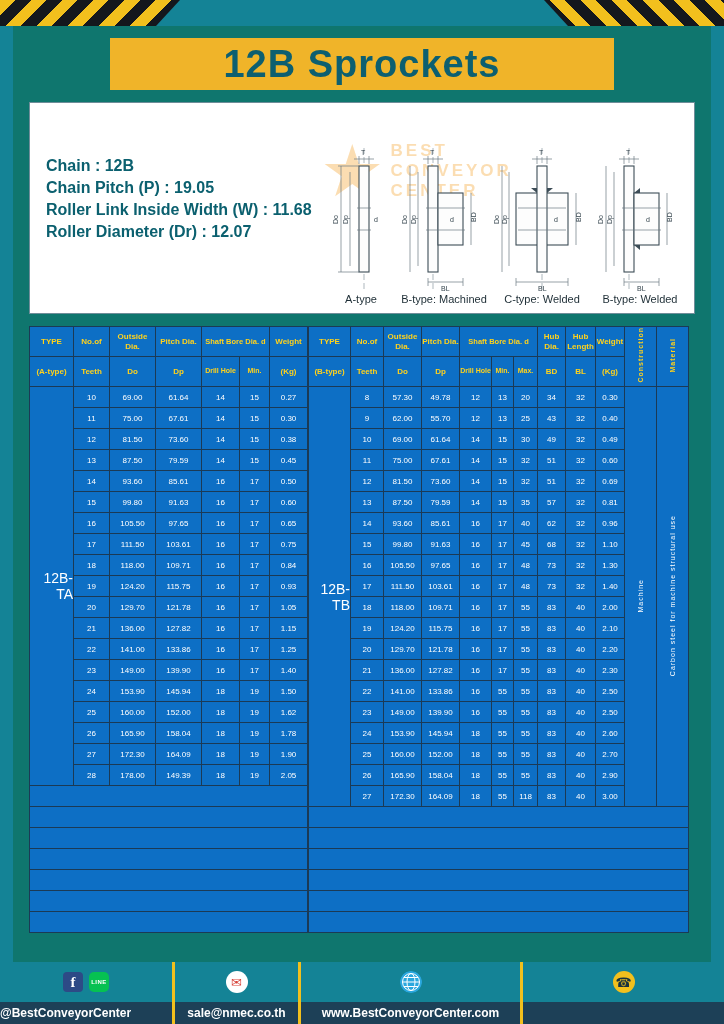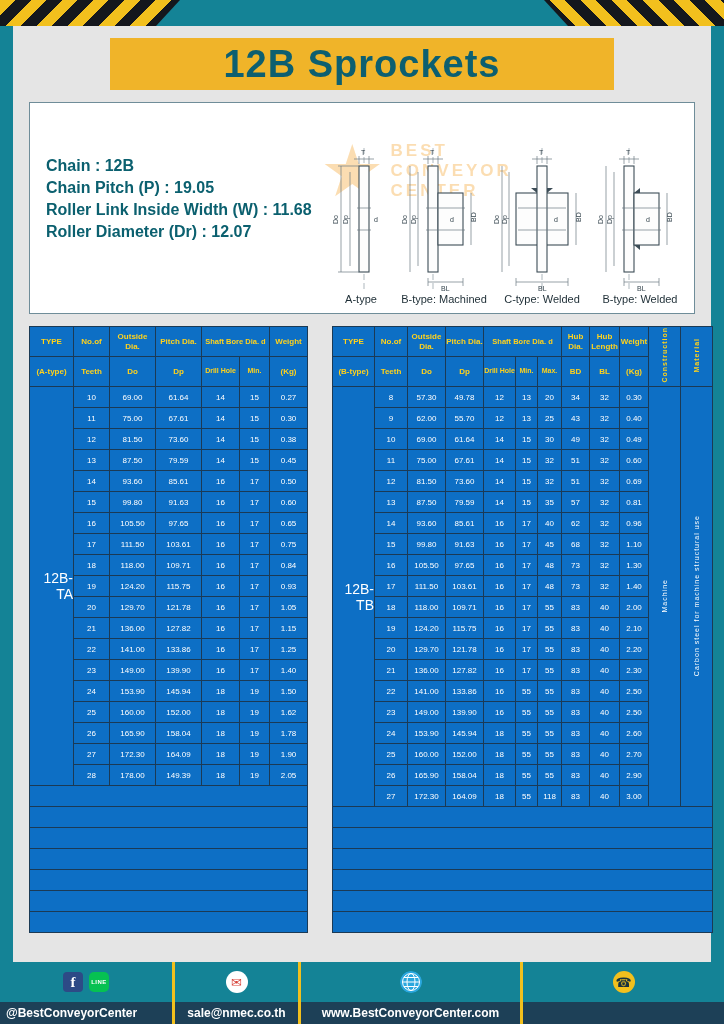--- a/index.html
+++ b/index.html
@@ -19,21 +19,21 @@
     clip-path:polygon(0 0,100% 0,calc(100% - 24px) 100%,0 100%);
   }
   .hazard-right {
     right:0; width:180px;
     background:repeating-linear-gradient(45deg,#f2c01d 0 11px,#14171d 11px 22px);
     clip-path:polygon(0 0,100% 0,100% 100%,24px 100%);
   }
 
   .paper {
     position:absolute; left:13px; right:13px; top:26px; bottom:62px;
-    background:#e5e5e5;
+    background:#0f766e;
   }
 
   .title-band {
     width:504px; height:52px; margin:12px auto 0;
     background:#f0b429;
     display:flex; align-items:center; justify-content:center;
   }
   .title-band h1 {
     font-size:38px; font-weight:bold; color:#0d5f70; letter-spacing:1px;
   }
@@ -64,21 +64,21 @@
   }
   .drawing { display:flex; flex-direction:column; align-items:center; }
   .caption { font-size:11px; color:#1d2d35; margin-top:1px; white-space:nowrap; }
   svg .part { stroke:#3d4d57; stroke-width:1.1; fill:#fdfdfd; }
   svg .thin { stroke:#6c7a82; stroke-width:.7; fill:none; }
   svg .dash { stroke:#8a98a0; stroke-width:.7; stroke-dasharray:6 3; fill:none; }
   svg .weld { fill:#3d4d57; stroke:none; }
   svg text { fill:#33434c; font-size:7px; font-family:"Liberation Sans", sans-serif; }
 
   
-  .tables { display:flex; gap:24px; margin:12px 16px 0; }
+  .tables { display:flex; gap:0; margin:12px 16px 0; }
   table { border-collapse:collapse; table-layout:fixed; }
   .t-left { width:278px; }
   .t-right { width:380px; }
   th,td {
     border:1px solid #1b3a55;
     background:#0d6fc5;
     color:#fff; font-size:8px; text-align:center; vertical-align:middle; padding:0;
     overflow:hidden;
   }
   th { color:#ffd21c; font-weight:bold; height:30px; line-height:1.2; white-space:pre-line; }
@@ -99,21 +99,21 @@
   .icons-band { position:absolute; left:0; right:0; top:0; height:40px; background:#148396; }
   .text-band  { position:absolute; left:0; right:0; bottom:0; height:22px; background:#1d4057; }
   .f-grid { position:absolute; inset:0; display:grid; grid-template-columns:172px 126px 222px 1fr; }
   .f-sec { display:flex; flex-direction:column; }
   .f-sec + .f-sec { border-left:3px solid #f2c01d; }
   .f-icons { height:40px; display:flex; align-items:center; justify-content:center; gap:6px; }
   .f-text {
     height:22px; display:flex; align-items:center; justify-content:center;
     color:#fff; font-weight:bold; font-size:12px; white-space:nowrap;
   }
-  .f-text.left { justify-content:flex-start; padding-left:6px; }
+  .f-text.left { justify-content:flex-start; }
   .icon-fb {
     width:20px; height:20px; background:#2d4a86; color:#fff; border-radius:4px;
     font-family:"Liberation Serif", serif; font-weight:bold; font-size:15px;
     display:flex; align-items:center; justify-content:center;
   }
   .icon-line {
     width:20px; height:20px; background:#06c152; border-radius:5px;
     color:#fff; font-size:6px; font-weight:bold;
     display:flex; align-items:center; justify-content:center; letter-spacing:.5px;
   }

